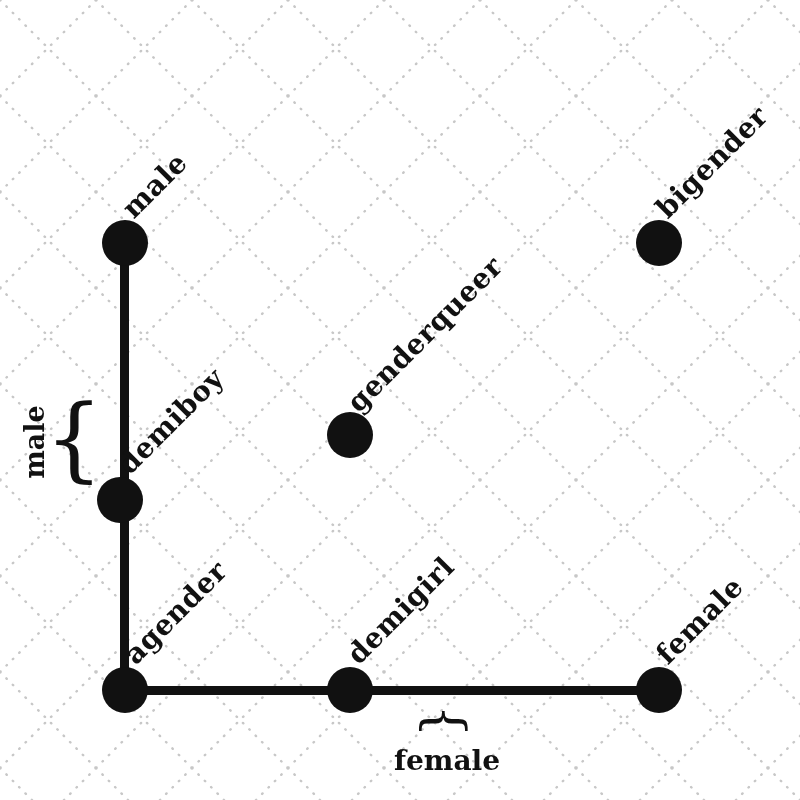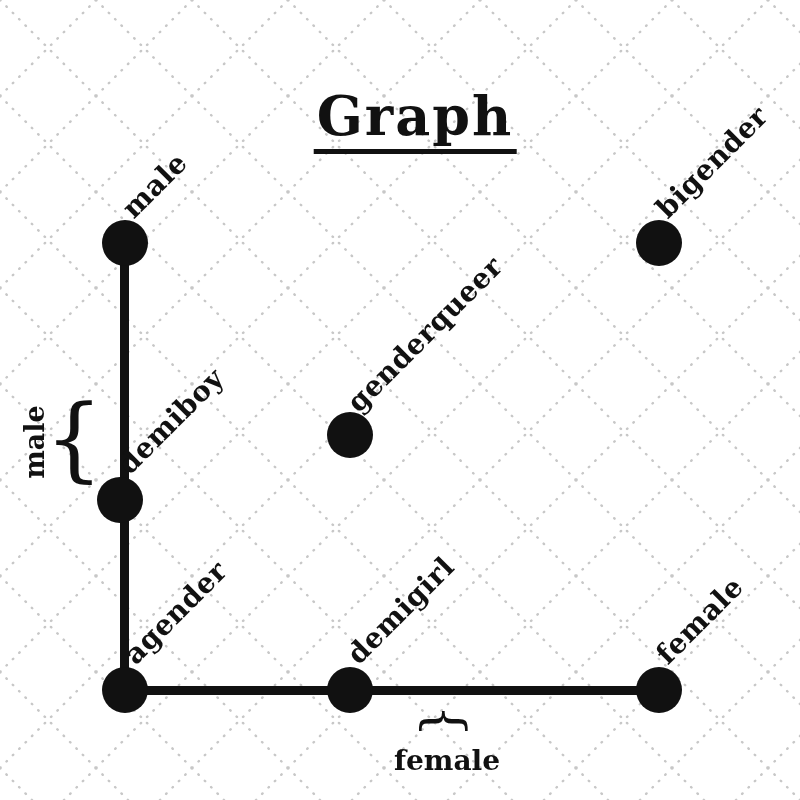--- a/index.html
+++ b/index.html
@@ -98,21 +98,20 @@
 
   <svg class="bg-svg" aria-hidden="true">
     <defs>
       <pattern id="diamonds" width="96" height="96" patternUnits="userSpaceOnUse">
         <path d="M0 0 L96 96 M96 0 L0 96" fill="none" stroke="#c7c7c7" stroke-width="2.4" stroke-dasharray="0.6 8.4" stroke-linecap="round"></path>
       </pattern>
     </defs>
     <rect width="800" height="800" fill="url(#diamonds)"></rect>
   </svg>
 
-  <div class="title">Graph</div>
 
   <div class="edge v" style="left:120px; top:243px; height:447px;"></div>
   <div class="edge h" style="left:125px; top:686px; width:534px;"></div>
 
   <div class="node" style="left:125px; top:243px;"></div>
   <div class="node" style="left:659px; top:243px;"></div>
   <div class="node" style="left:350px; top:435px;"></div>
   <div class="node" style="left:120px; top:500px;"></div>
   <div class="node" style="left:125px; top:690px;"></div>
   <div class="node" style="left:350px; top:690px;"></div>

